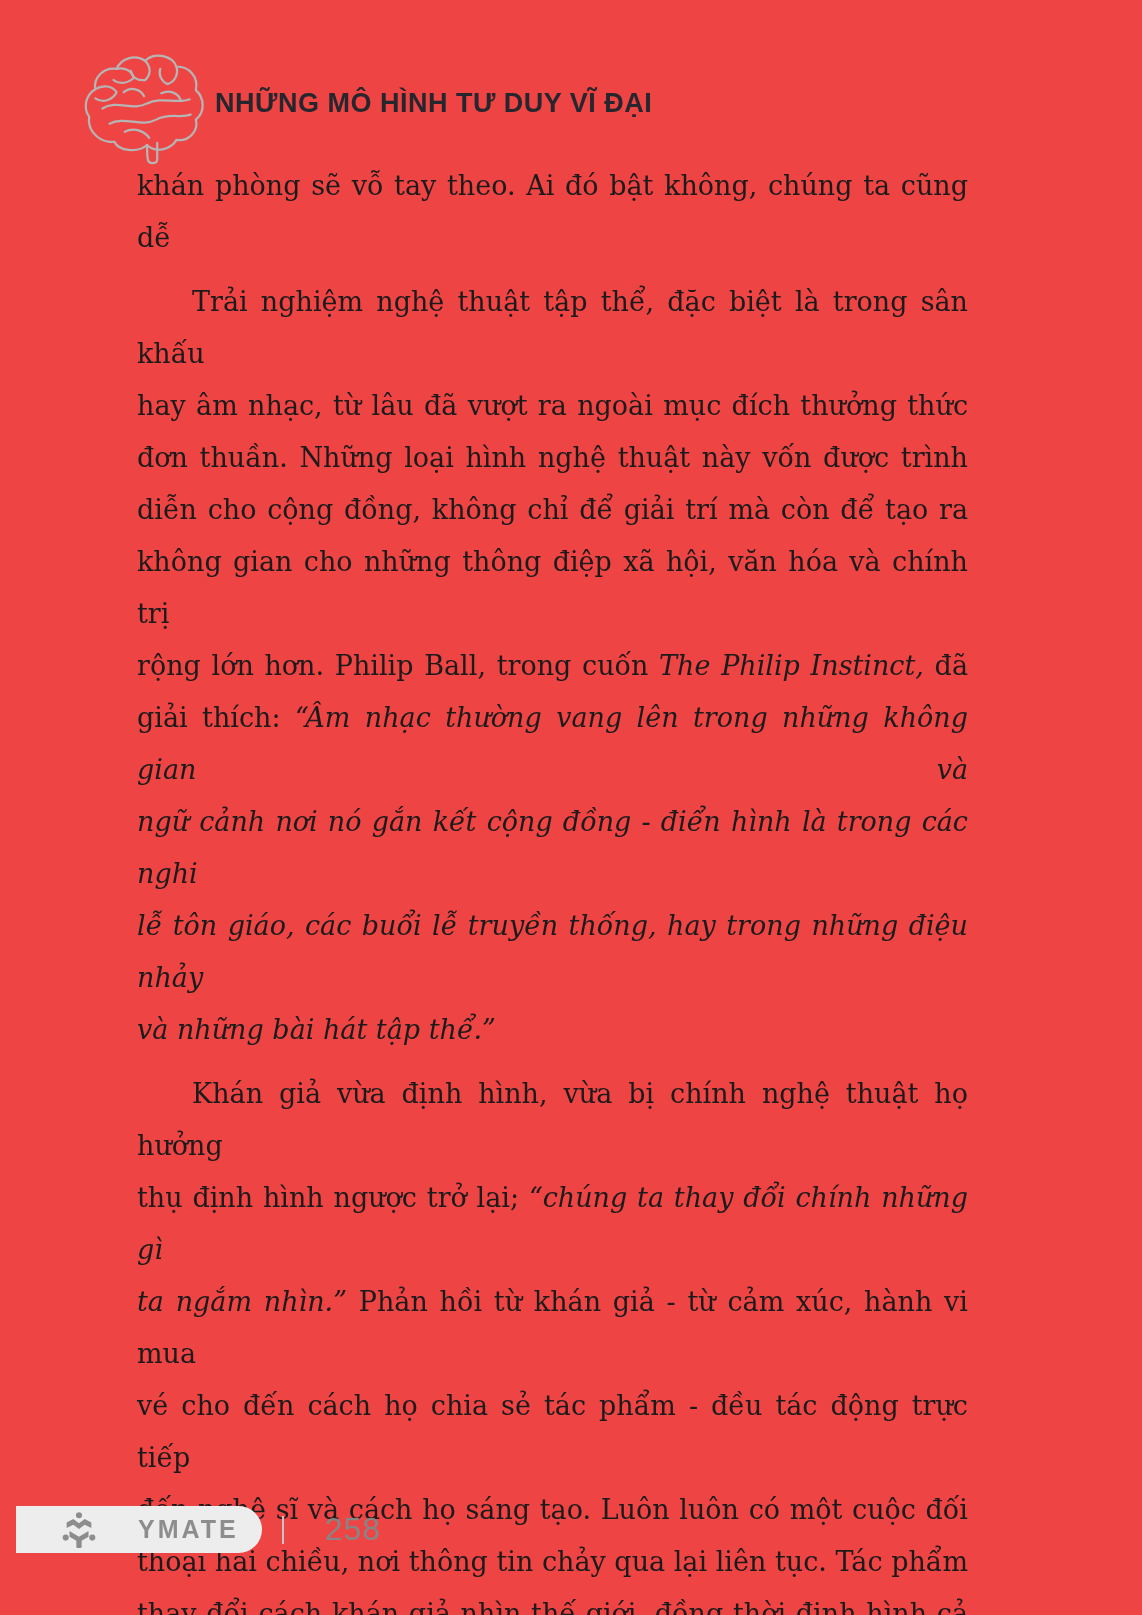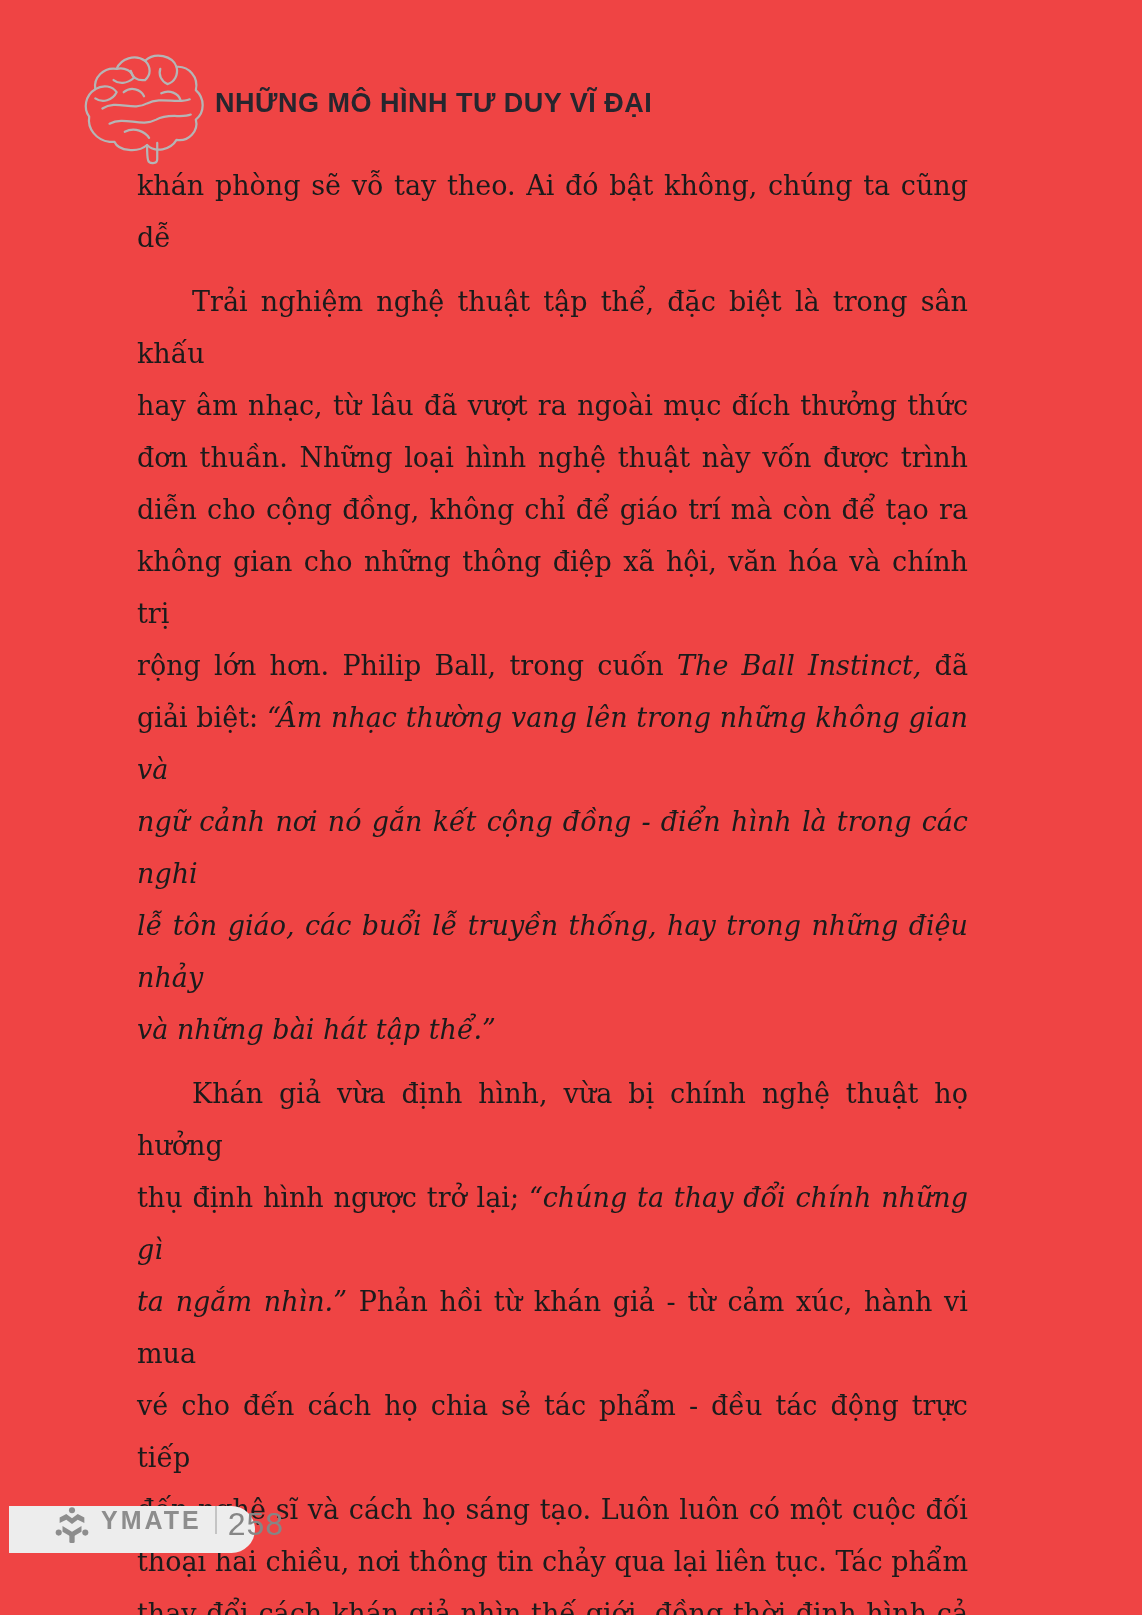--- a/index.html
+++ b/index.html
@@ -31,25 +31,26 @@
   .para + .para{margin-top:12px;}
   .line{
     text-align:justify;
     text-align-last:justify;
   }
   .line.last{text-align-last:left;}
   .para.indent .line:first-child{text-indent:55px;}
   .line em{font-style:italic;}
   
   .footer-pill{
-    position:absolute;left:9px;top:1506px;height:47px;width:246px;
+    position:absolute;left:16px;top:1506px;height:47px;width:246px;
     background:#ededed;border-radius:0 24px 24px 0;
-    display:flex;
+    display:flex;align-items:center;
     padding-left:44px;box-sizing:border-box;
     font-family:"Liberation Sans","DejaVu Sans",sans-serif;
+    gap:30px;
   }
   .footer-logo{width:38px;height:38px;flex:0 0 auto;margin-right:10px;}
   .footer-brand{
     font-weight:bold;font-size:25px;letter-spacing:3px;color:#8d8d8d;
   }
   .footer-divider{
     width:2px;height:28px;background:#c4c4c4;margin:0 11px 0 13px;flex:0 0 auto;
   }
   .footer-page{font-size:32px;color:#868686;letter-spacing:1px;}
 </style>
@@ -76,24 +77,24 @@
   <div class="header-title">NHỮNG MÔ HÌNH TƯ DUY VĨ ĐẠI</div>
 
   <main class="bodytext" id="bodytext">
       <div class="para">
         <div class="line"><span>khán phòng sẽ vỗ tay theo. Ai đó bật không, chúng ta cũng dễ</span></div>
       </div>
       <div class="para indent">
         <div class="line"><span>Trải nghiệm nghệ thuật tập thể, đặc biệt là trong sân khấu</span></div>
         <div class="line"><span>hay âm nhạc, từ lâu đã vượt ra ngoài mục đích thưởng thức</span></div>
         <div class="line"><span>đơn thuần. Những loại hình nghệ thuật này vốn được trình</span></div>
-        <div class="line"><span>diễn cho cộng đồng, không chỉ để giáo trí mà còn để tạo ra</span></div>
+        <div class="line"><span>diễn cho cộng đồng, không chỉ để giải trí mà còn để tạo ra</span></div>
         <div class="line"><span>không gian cho những thông điệp xã hội, văn hóa và chính trị</span></div>
-        <div class="line"><span>rộng lớn hơn. Philip Ball, trong cuốn </span><em>The Ball Instinct,</em><span> đã</span></div>
-        <div class="line"><span>giải biệt: </span><em>“Âm nhạc thường vang lên trong những không gian và</em></div>
+        <div class="line"><span>rộng lớn hơn. Philip Ball, trong cuốn </span><em>The Philip Instinct,</em><span> đã</span></div>
+        <div class="line"><span>giải thích: </span><em>“Âm nhạc thường vang lên trong những không gian và</em></div>
         <div class="line"><em>ngữ cảnh nơi nó gắn kết cộng đồng - điển hình là trong các nghi</em></div>
         <div class="line"><em>lễ tôn giáo, các buổi lễ truyền thống, hay trong những điệu nhảy</em></div>
         <div class="line last"><em>và những bài hát tập thể.”</em></div>
       </div>
       <div class="para indent">
         <div class="line"><span>Khán giả vừa định hình, vừa bị chính nghệ thuật họ hưởng</span></div>
         <div class="line"><span>thụ định hình ngược trở lại; </span><em>“chúng ta thay đổi chính những gì</em></div>
         <div class="line"><em>ta ngắm nhìn.” </em><span>Phản hồi từ khán giả - từ cảm xúc, hành vi mua</span></div>
         <div class="line"><span>vé cho đến cách họ chia sẻ tác phẩm - đều tác động trực tiếp</span></div>
         <div class="line"><span>đến nghệ sĩ và cách họ sáng tạo. Luôn luôn có một cuộc đối</span></div>

